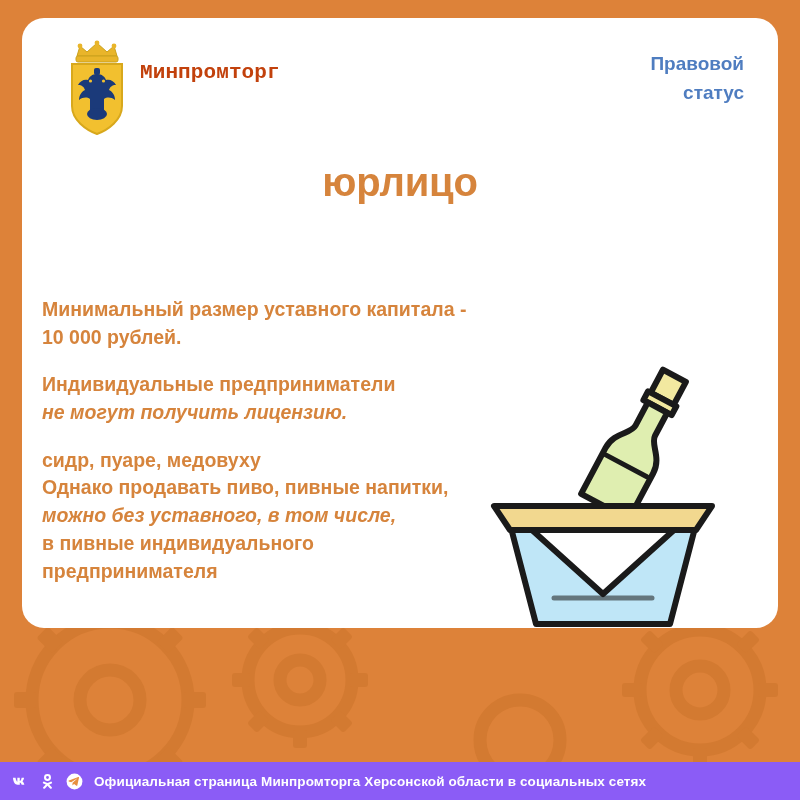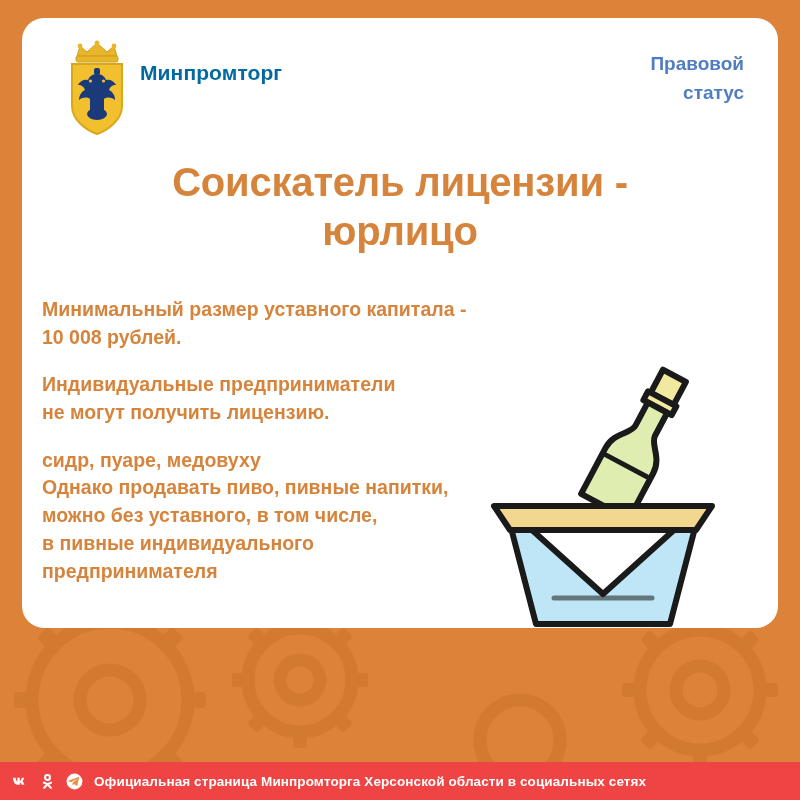--- a/index.html
+++ b/index.html
@@ -49,25 +49,26 @@
     left: 42px;
     top: 22px;
     width: 66px;
     height: 96px;
   }
   .brand {
     position: absolute;
     left: 118px;
     top: 42px;
     width: 330px;
-    color: #0369a1;
+    color: #c2410c;
     font-size: 21px;
     font-weight: bold;
     line-height: 1.28;
     letter-spacing: 0.1px;
+    font-family: Liberation Mono, monospace;
   }
   .status-label {
     position: absolute;
     right: 34px;
     top: 32px;
     width: 230px;
     text-align: right;
     color: #4f7dc0;
     font-size: 19px;
     font-weight: bold;
@@ -94,40 +95,40 @@
     left: 20px;
     top: 278px;
     width: 510px;
     color: #d6843c;
     font-size: 19.5px;
     font-weight: bold;
     line-height: 1.42;
   }
   .para { margin-bottom: 20px; }
   .para:last-child { margin-bottom: 0; }
-  .para .ital { }
+  .para .ital { font-style: italic; }
   .para .line { display: block; }
 
   
   .illustration {
     position: absolute;
     right: 30px;
     bottom: 0px;
     width: 290px;
     height: 280px;
   }
 
   
   .footer {
     position: absolute;
     left: 0;
     bottom: 0;
     width: 800px;
     height: 38px;
-    background: #ef4444;
+    background: #8b5cf6;
     z-index: 3;
     display: flex;
     align-items: center;
     padding-left: 10px;
     box-sizing: border-box;
   }
   .social-icons {
     display: flex;
     align-items: center;
     gap: 7px;
@@ -233,29 +234,28 @@
       <div>Минпромторг</div>
     </div>
 
     <div class="status-label">
       <div>Правовой</div>
       <div>статус</div>
     </div>
   </div>
 
   <div class="title">
-    <div>Соискатель лицензии -</div>
     <div>юрлицо</div>
   </div>
 
   <div class="body-text">
 
     <div class="para">
       <span class="line">Минимальный размер уставного капитала -</span>
-      <span class="line">10 008 рублей.</span>
+      <span class="line">10 000 рублей.</span>
     </div>
 
     <div class="para">
       <span class="line">Индивидуальные предприниматели</span>
       <span class="line ital">не могут получить лицензию.</span>
     </div>
 
     <div class="para">
       <span class="line">сидр, пуаре, медовуху</span>
       <span class="line">Однако продавать пиво, пивные напитки,</span>

